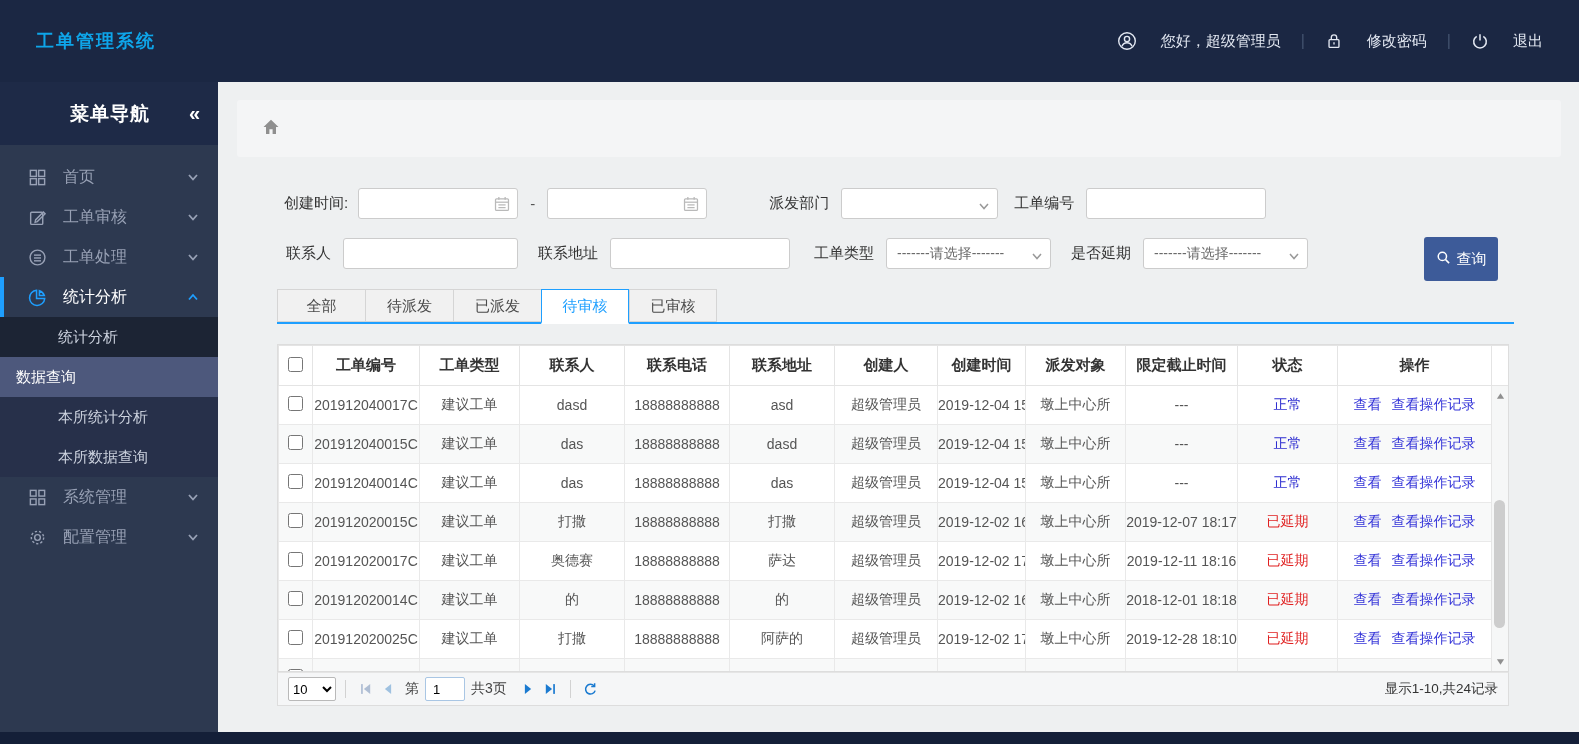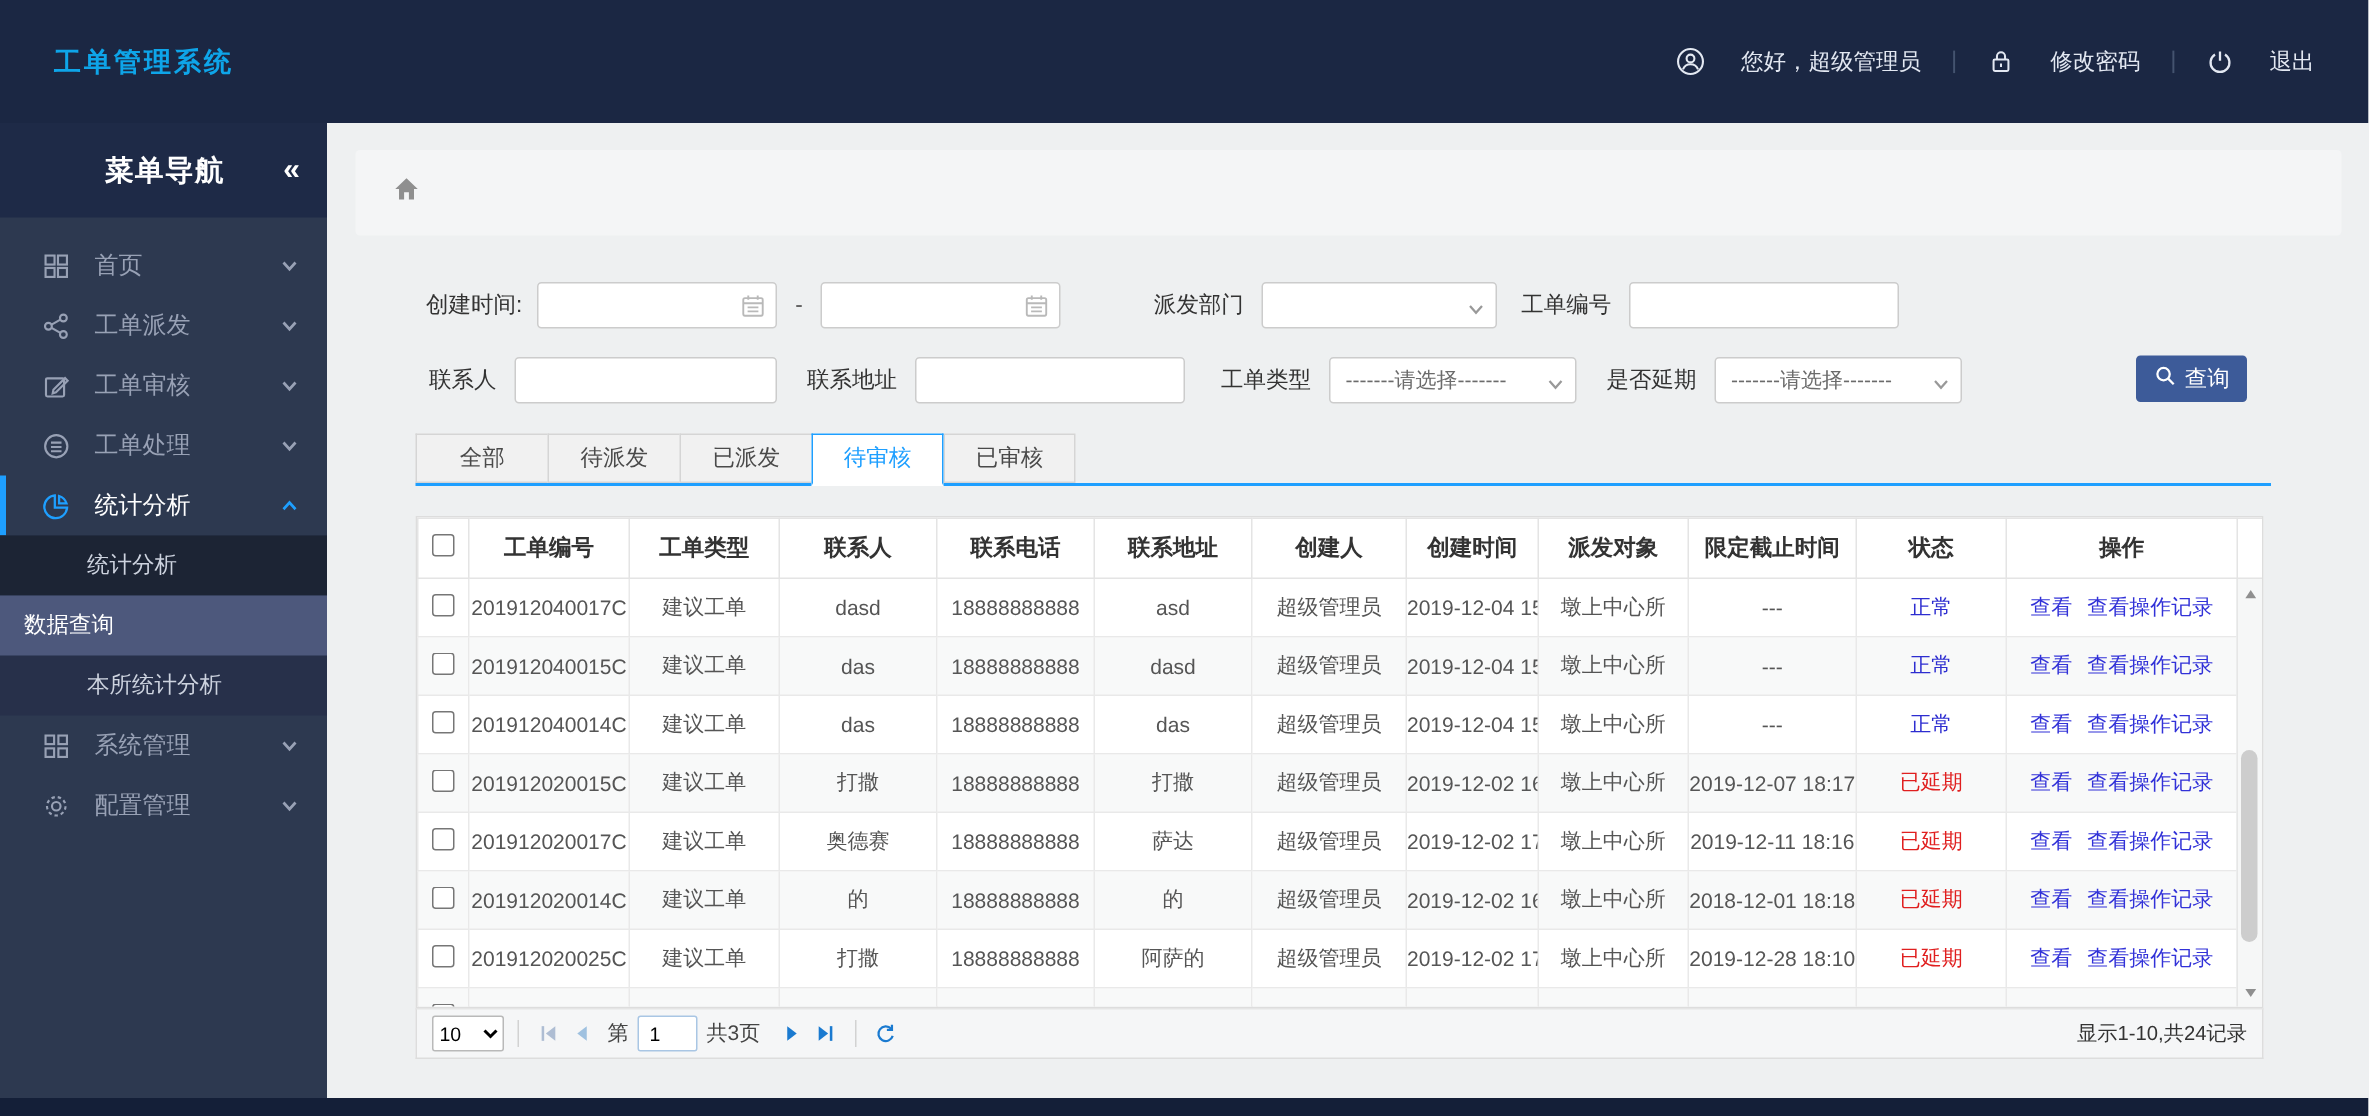--- a/index.html
+++ b/index.html
@@ -43,21 +43,21 @@
   .row2 { top:156px; left:68px; }
   .f-label { white-space:nowrap; }
   .input-box { position:relative; background:#fff; border:1px solid #ccc; border-radius:3px; height:31px; }
   .input-box input { border:none; outline:none; width:100%; height:100%; padding:0 30px 0 8px; font-size:14px; background:transparent; }
   .input-box .cal { position:absolute; right:6px; top:6px; color:#b9b9b9; }
   .plain-input input { padding-right:8px; }
   .select-box { position:relative; background:#fff; border:1px solid #ccc; border-radius:3px; height:31px;
                 display:flex; align-items:center; padding:0 26px 0 10px; color:#6b6b6b; font-size:14px; cursor:pointer; }
   .select-box .sarrow { position:absolute; right:7px; top:10px; color:#999; }
   .dash { margin:0 12px; color:#555; }
-  .search-btn { position:absolute; left:1206px; top:155px; width:74px; height:31px; background:#3d5b99; color:#fff;
+  .search-btn { position:absolute; left:1206px; top:155px; width:74px; height:44px; background:#3d5b99; color:#fff;
                 border:none; border-radius:3px; font-size:15px; display:flex; align-items:center; justify-content:center;
                 gap:6px; cursor:pointer; }
 
   
   .tabs { position:absolute; left:59px; top:207px; width:1237px; display:flex; border-bottom:2px solid #1e9fff; }
   .tab { width:88px; height:33px; line-height:31px; text-align:center; font-size:15px; color:#4a4a4a;
          background:#f1f1f1; border:1px solid #d5d5d5; border-right:none; cursor:pointer; }
   .tab:last-of-type { border-right:1px solid #d5d5d5; }
   .tab.active { background:#ffffff; color:#1e9fff; border:1px solid #1e9fff; position:relative;
                 height:35px; margin-bottom:-2px; border-bottom:2px solid #ffffff; }
@@ -150,37 +150,20 @@
         <span>首页</span>
         <span class="chev">
           <svg width="14" height="14" viewBox="0 0 14 14" fill="none" stroke="currentColor" stroke-width="1.8">
             <polyline points="3,5 7,9.5 11,5"></polyline>
           </svg>
         </span>
       </div>
       <div class="menu-item">
         <span class="mi-icon">
           <svg width="19" height="19" viewBox="0 0 20 20" fill="none" stroke="currentColor" stroke-width="1.5">
-            <circle cx="15" cy="4.2" r="2.4"></circle>
-            <circle cx="4.5" cy="10" r="2.4"></circle>
-            <circle cx="15" cy="15.8" r="2.4"></circle>
-            <line x1="6.7" y1="8.9" x2="12.9" y2="5.3"></line>
-            <line x1="6.7" y1="11.1" x2="12.9" y2="14.7"></line>
-          </svg>
-        </span>
-        <span>工单派发</span>
-        <span class="chev">
-          <svg width="14" height="14" viewBox="0 0 14 14" fill="none" stroke="currentColor" stroke-width="1.8">
-            <polyline points="3,5 7,9.5 11,5"></polyline>
-          </svg>
-        </span>
-      </div>
-      <div class="menu-item">
-        <span class="mi-icon">
-          <svg width="19" height="19" viewBox="0 0 20 20" fill="none" stroke="currentColor" stroke-width="1.5">
             <rect x="2.8" y="4.5" width="12.7" height="12.7" rx="1"></rect>
             <path d="M8 12.5 L16.2 4.3 L18 6.1 L9.8 14.3 L7.5 15 Z"></path>
           </svg>
         </span>
         <span>工单审核</span>
         <span class="chev">
           <svg width="14" height="14" viewBox="0 0 14 14" fill="none" stroke="currentColor" stroke-width="1.8">
             <polyline points="3,5 7,9.5 11,5"></polyline>
           </svg>
         </span>
@@ -212,20 +195,21 @@
         <span class="chev">
           <svg width="14" height="14" viewBox="0 0 14 14" fill="none" stroke="currentColor" stroke-width="1.8">
             <polyline points="3,9.5 7,5 11,9.5"></polyline>
           </svg>
         </span>
       </div>
       <div class="submenu">
         <div class="submenu-item dark">统计分析</div>
         <div class="submenu-item selected">数据查询</div>
         <div class="submenu-item">本所统计分析</div>
+        <div class="submenu-item">本所数据查询</div>
       </div>
       <div class="menu-item">
         <span class="mi-icon">
           <svg width="19" height="19" viewBox="0 0 20 20" fill="none" stroke="currentColor" stroke-width="1.5">
             <rect x="2.5" y="2.5" width="6" height="6"></rect>
             <rect x="11.5" y="2.5" width="6" height="6"></rect>
             <rect x="2.5" y="11.5" width="6" height="6"></rect>
             <rect x="11.5" y="11.5" width="6" height="6"></rect>
           </svg>
         </span>

